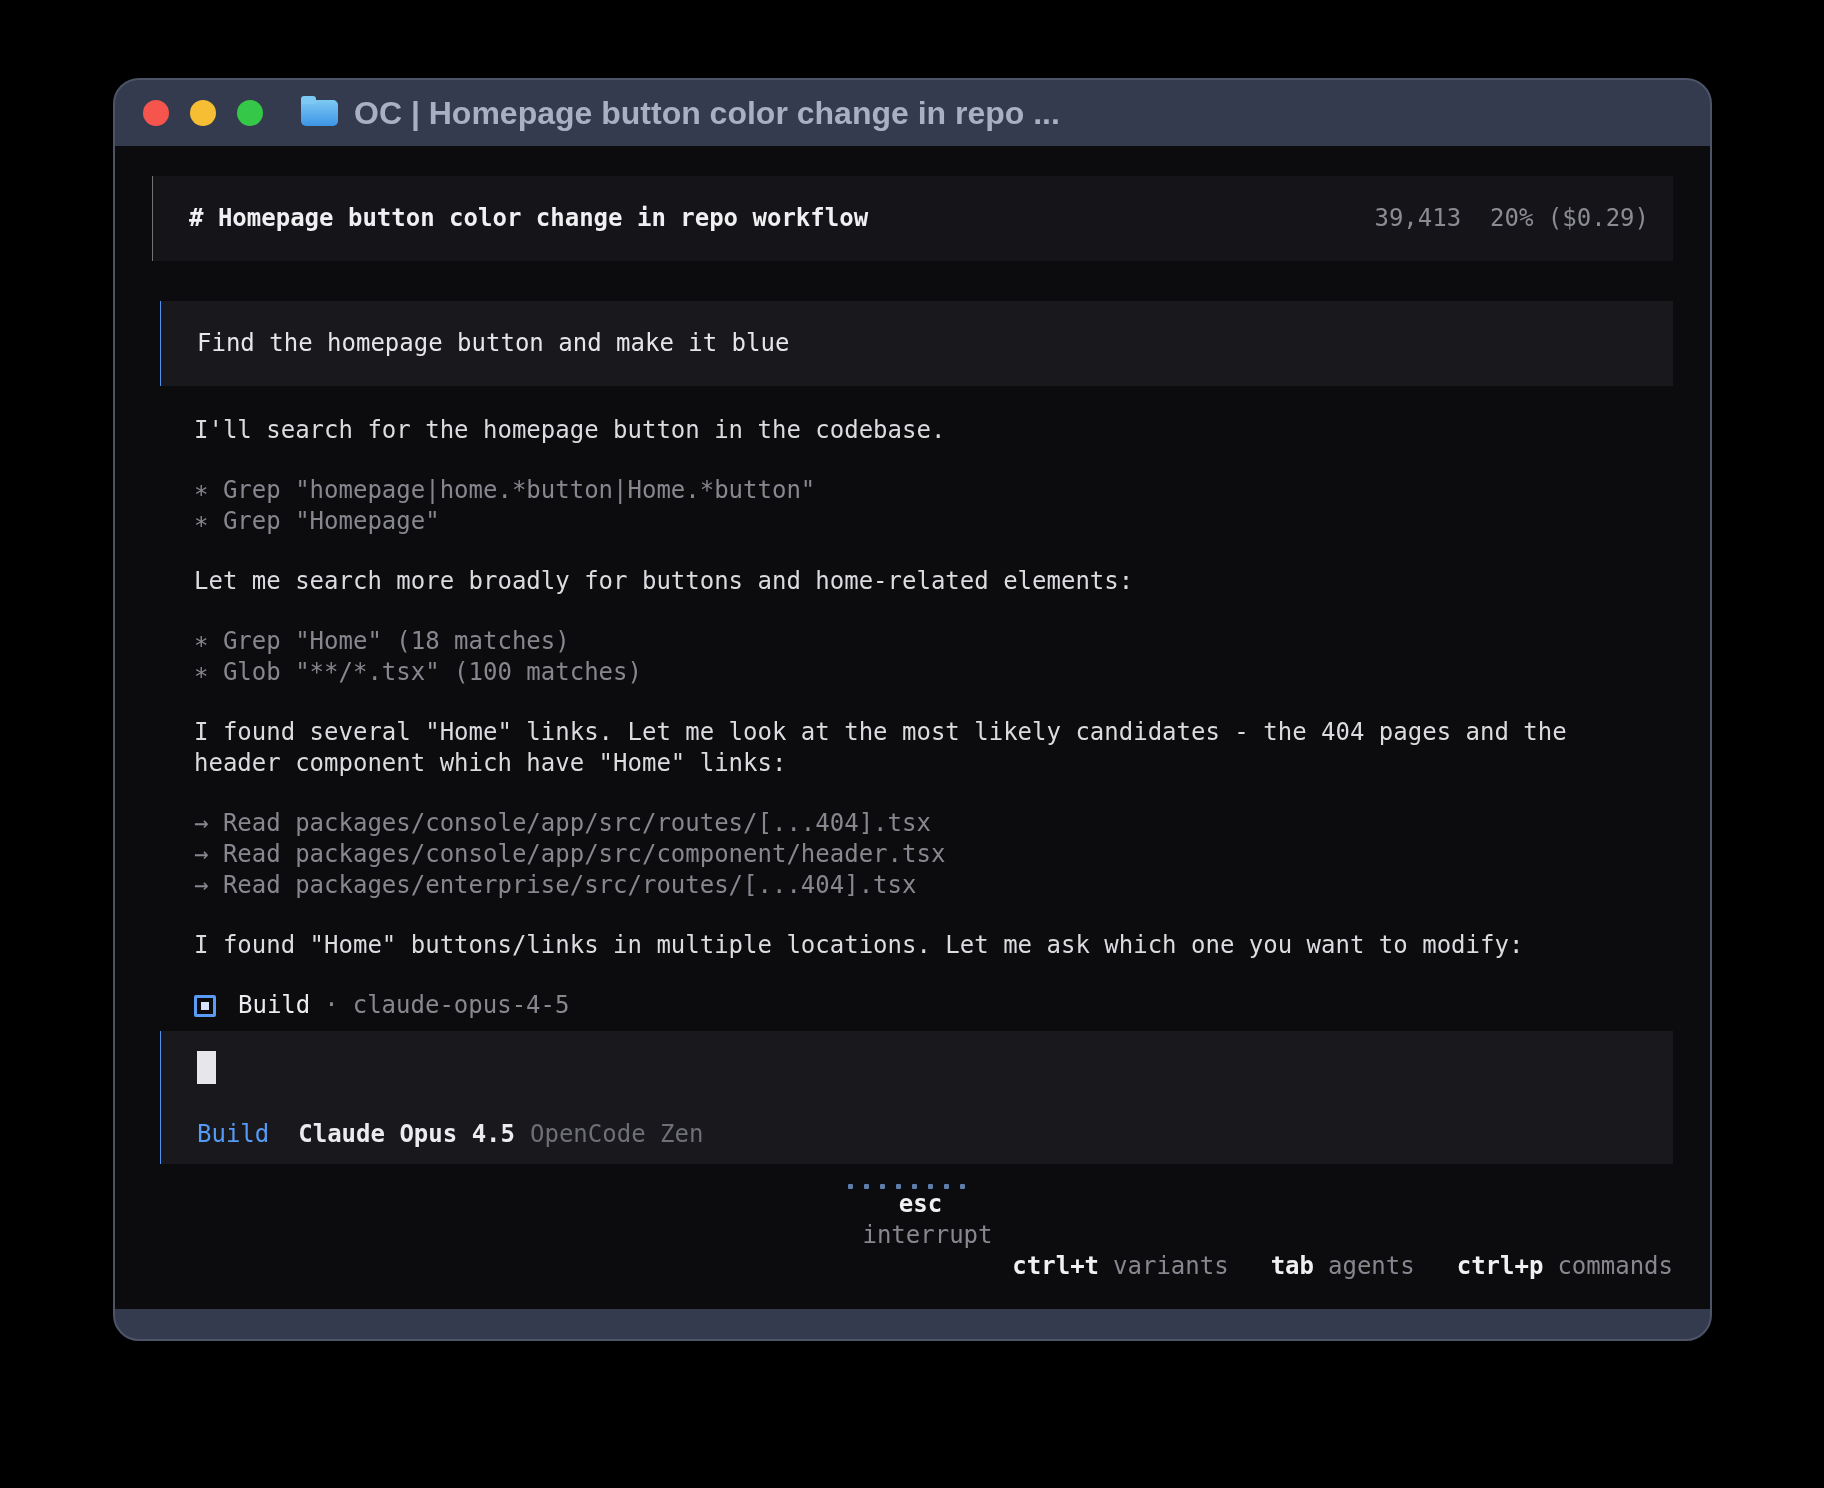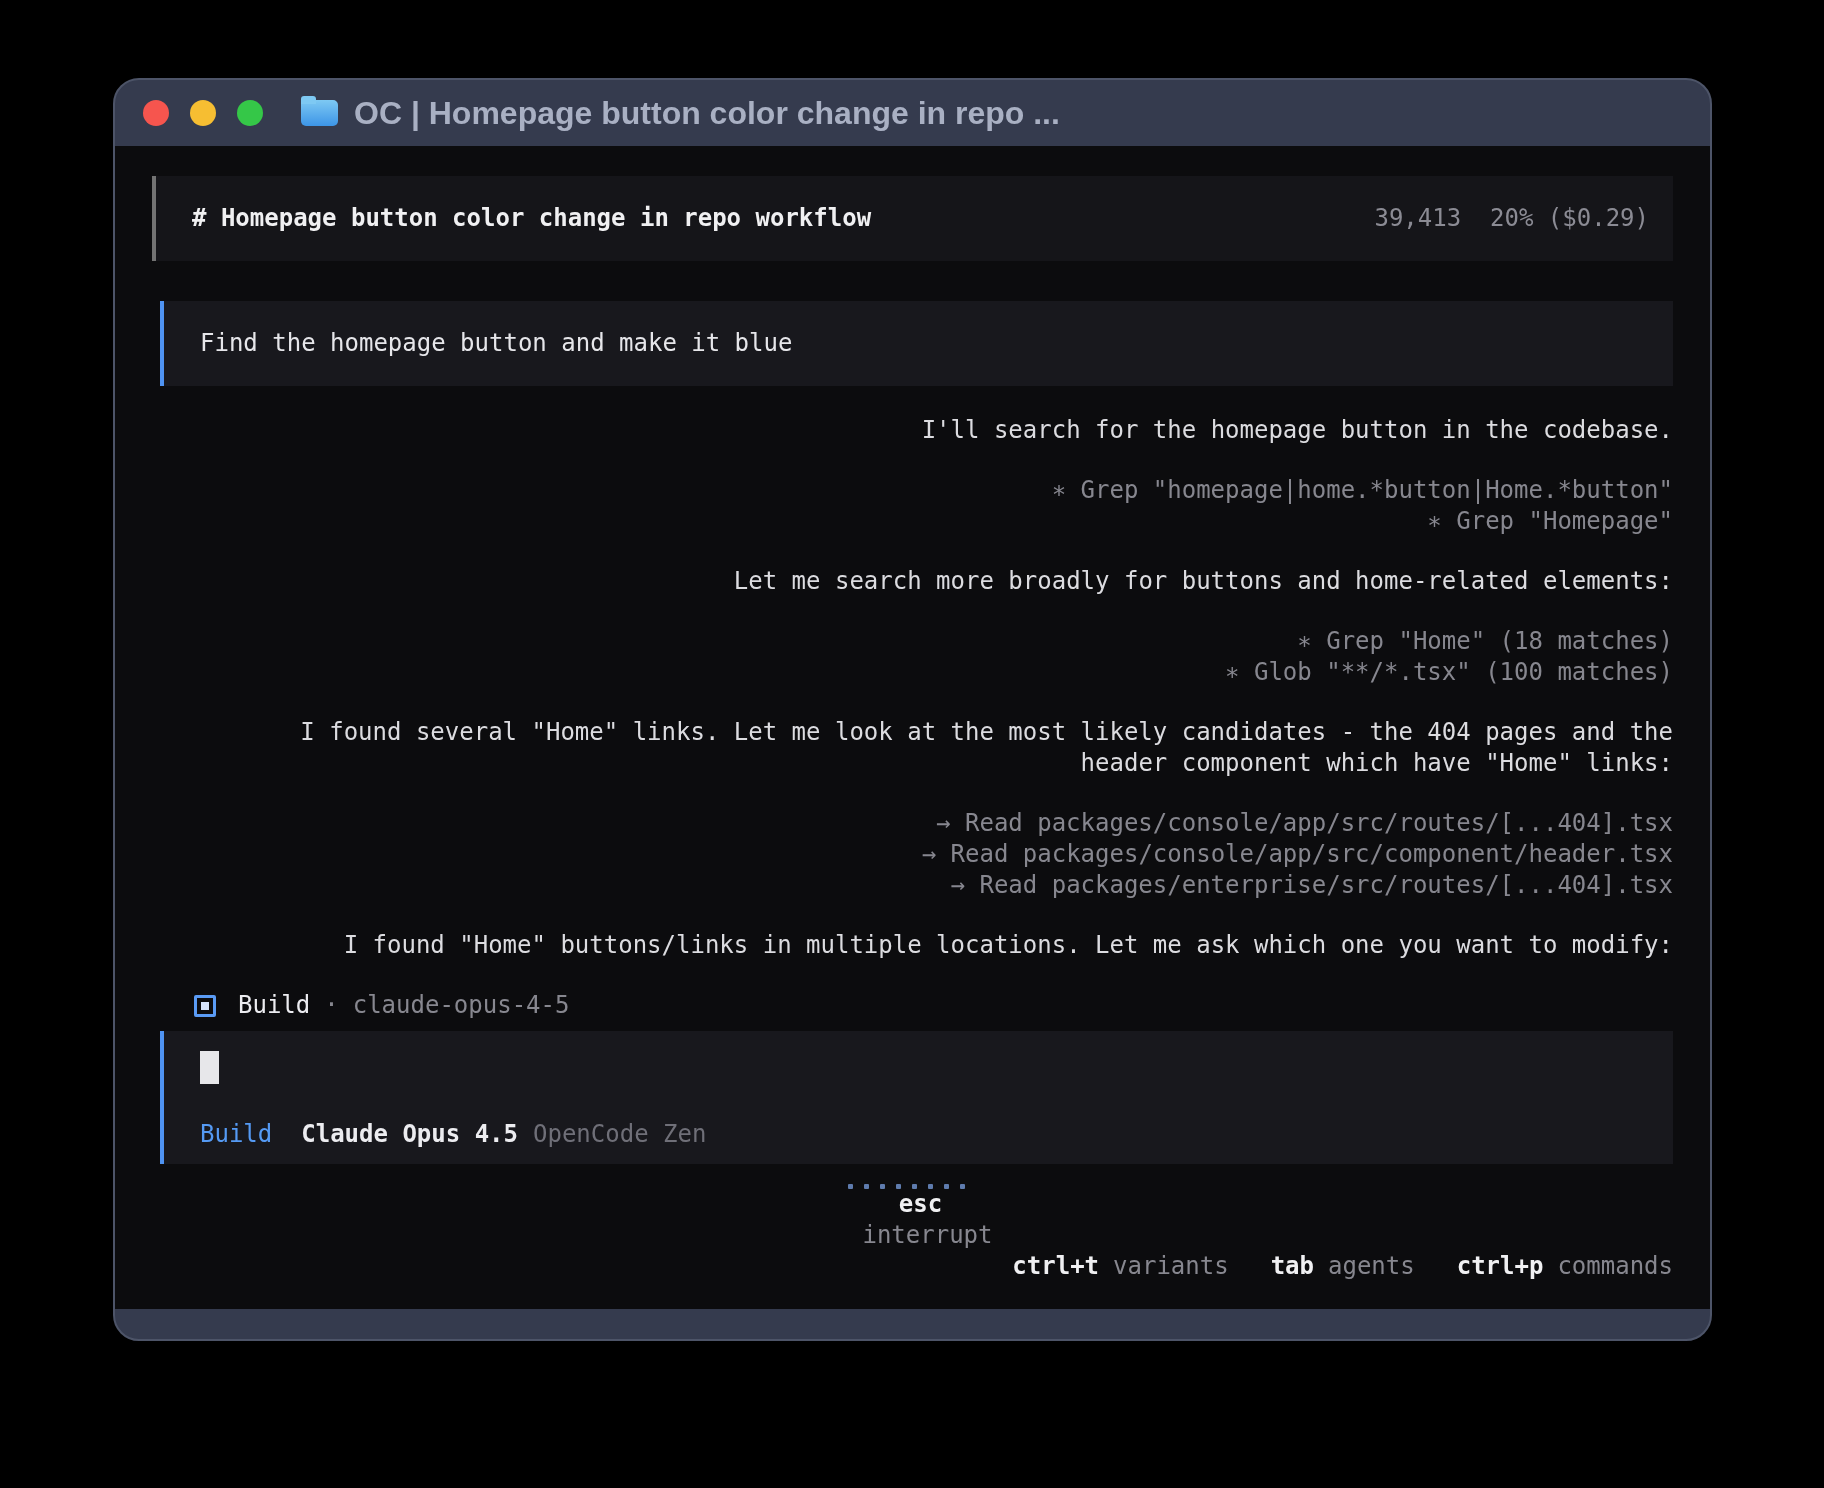--- a/index.html
+++ b/index.html
@@ -35,30 +35,30 @@
   }
 
   
   .term {
     position:absolute; top:66px; left:0; right:0; bottom:30px;
     background:#0c0c0e; padding:30px 37px 0; font-size:24px; line-height:31px;
     color:#dcdce0;
   }
   .mono { white-space:pre; }
 
-  .block { border-left:4px solid #737373; padding:27px 24px 27px 36px; background:#151519; }
+  .block { border-left:1px solid #737373; padding:27px 24px 27px 36px; background:#151519; }
   .block.blue { border-left-color:#4f93f2; background:#18181d;margin-left:8px; }
 
   .session-header { display:flex; justify-content:space-between; align-items:center; }
   .session-title { font-weight:bold; color:#f0f0f2; }
   .session-stats { color:#8b8b94; }
 
   .user-msg { margin-top:40px; color:#e6e6ea; }
 
-  .chat { padding:0 0 0 42px; margin-top:8px;text-align:right; }
+  .chat { padding:0 0 0 42px; margin-top:8px; }
   .para { margin-top:29px; }
   .line  { color:#dcdce0; white-space:pre; }
   .dim   { color:#87878f; }
 
   .agent-line { display:flex; align-items:center; margin-top:29px; }
   .agent-icon {
     width:22px; height:22px; border:3px solid #5a9bf5; border-radius:2px;
     display:flex; align-items:center; justify-content:center; margin-right:22px;
   }
   .agent-icon i { display:block; width:8px; height:8px; background:#d6e4fb; }

